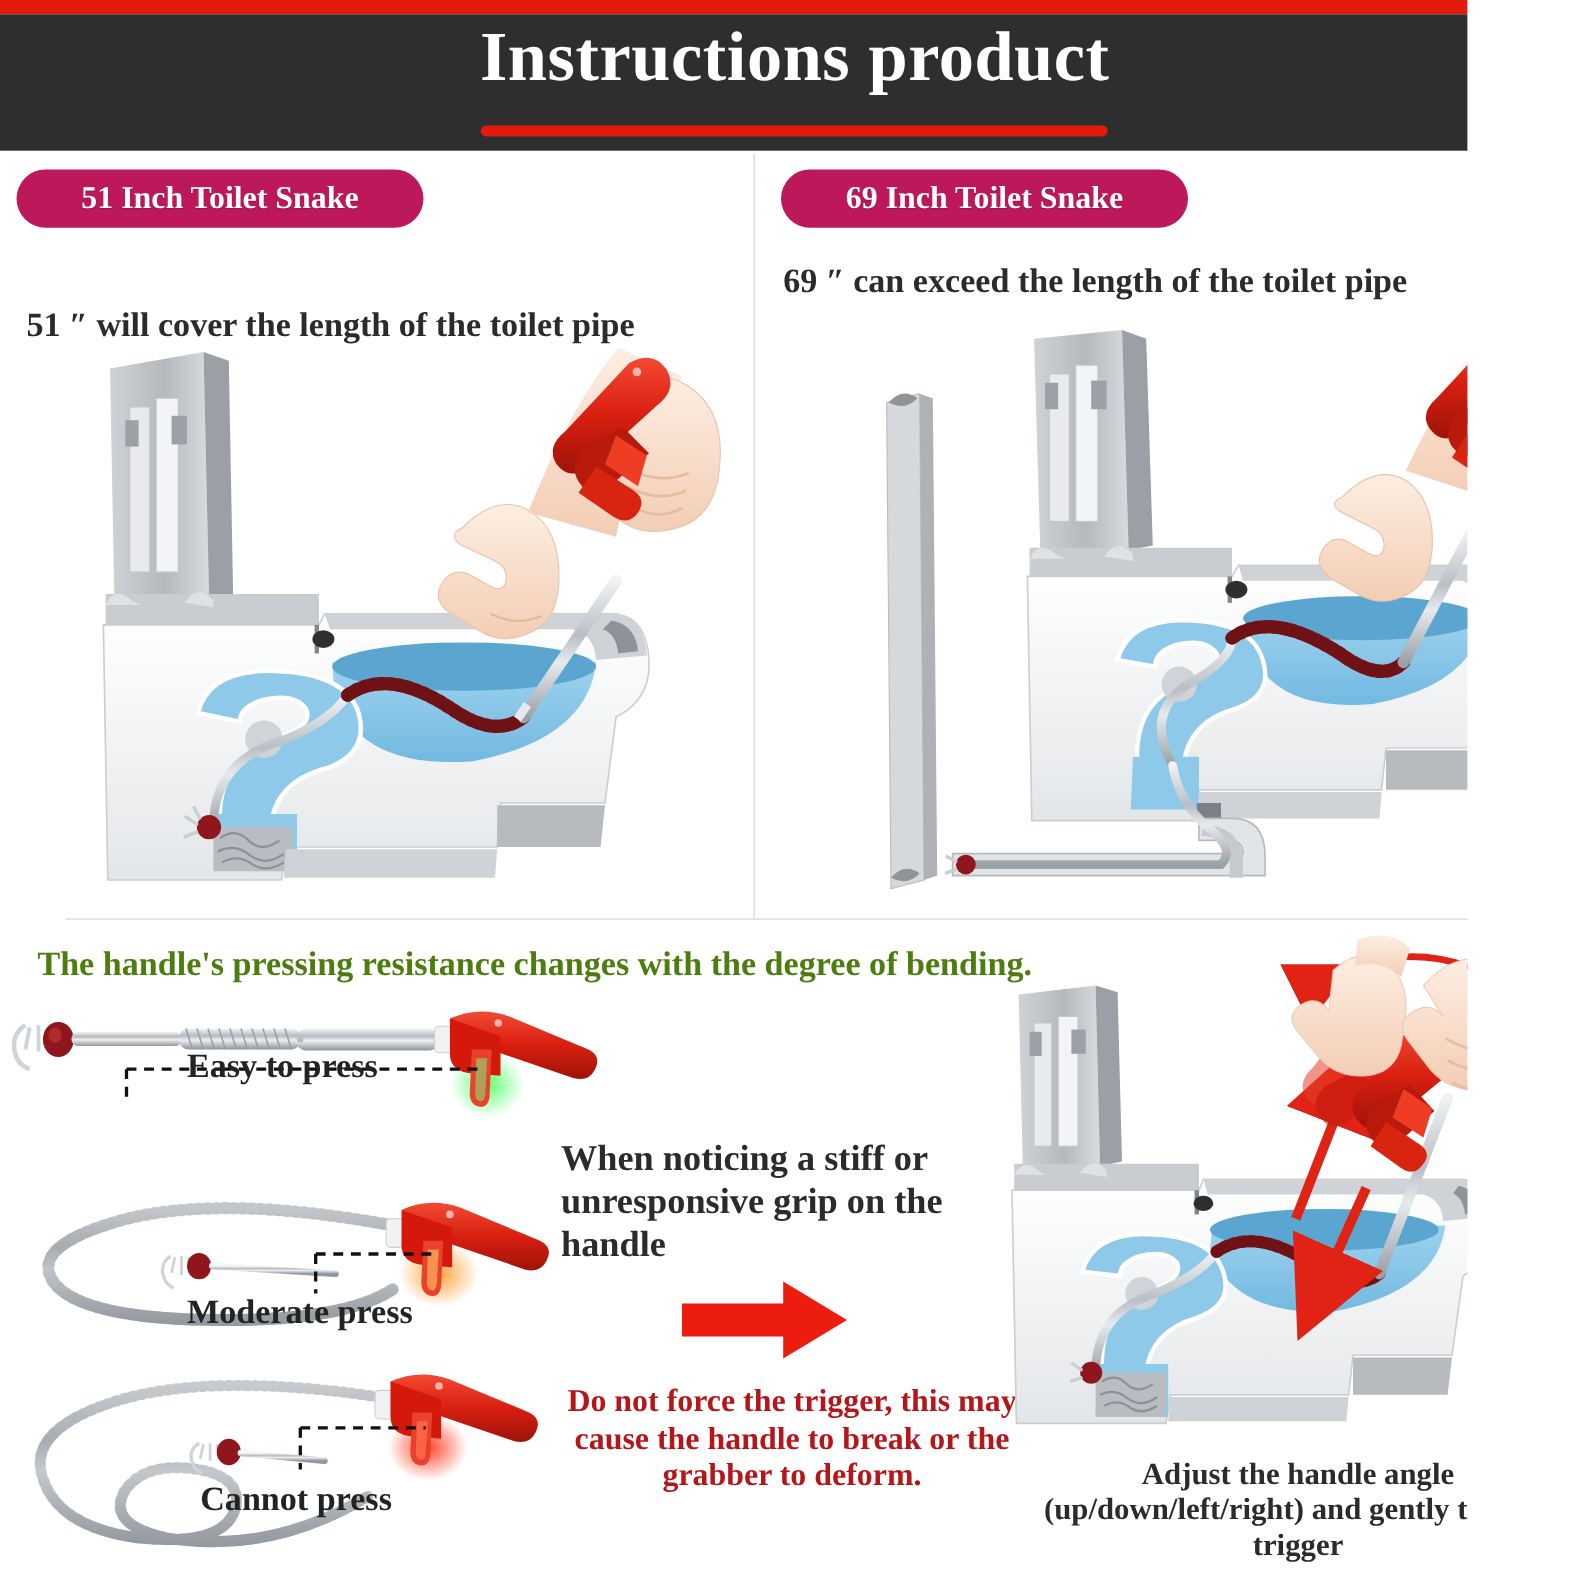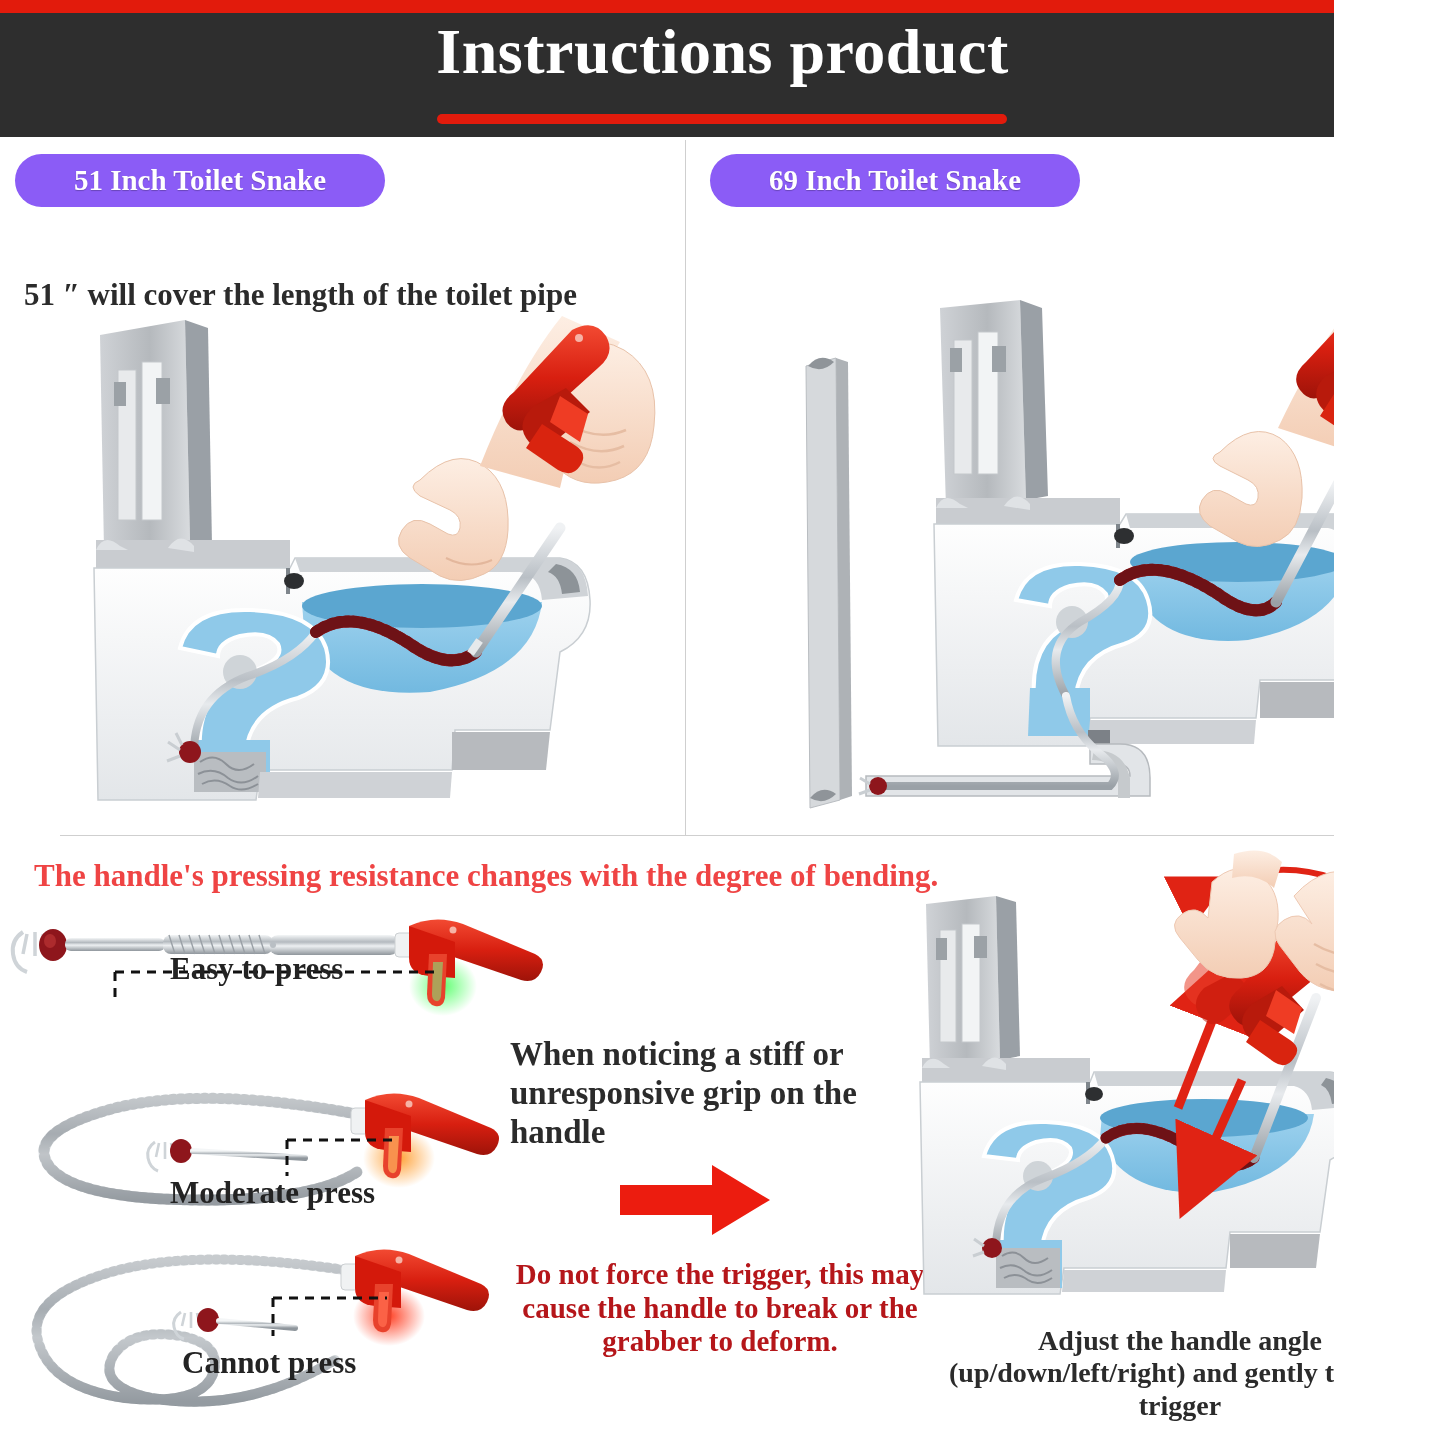--- a/index.html
+++ b/index.html
@@ -15,36 +15,36 @@
      color:#ffffff;font-size:64px;font-weight:bold;letter-spacing:.5px;
      font-family:"Liberation Serif","DejaVu Serif",serif;line-height:1;}
   .header-underline{position:absolute;left:437px;top:114px;width:570px;height:10px;
      background:#e21b0c;border-radius:5px;}
 
   
   .v-divider{position:absolute;left:685px;top:140px;width:1px;height:695px;background:#cfcfcf;}
   .h-divider{position:absolute;left:60px;top:835px;width:1325px;height:1px;background:#cfcfcf;}
 
   
-  .badge{position:absolute;height:53px;border-radius:27px;background:#8b5cf6;
+  .badge{position:absolute;height:53px;border-radius:27px;background:#be185d;
      color:#ffffff;font-size:29px;font-weight:bold;display:flex;align-items:center;
      justify-content:center;padding:14px 26px;box-sizing:border-box;
      font-family:"Liberation Serif","DejaVu Serif",serif;
      text-shadow:0 1px 1px rgba(0,0,0,.25);}
   #badge-left{left:15px;top:154px;width:370px;}
   #badge-right{left:710px;top:154px;width:370px;}
 
   .subcaption{position:absolute;font-size:31px;font-weight:bold;color:#2b2b2b;
      font-family:"Liberation Serif","DejaVu Serif",serif;white-space:nowrap;}
   #sub-left{left:24px;top:237px;margin-top:40px;}
   #sub-right{left:712px;top:237px;}
 
   
   .red-head{position:absolute;left:34px;top:858px;font-size:31px;font-weight:bold;
-     color:#ef4444;white-space:nowrap;
+     color:#4d7c0f;white-space:nowrap;
      font-family:"Liberation Serif","DejaVu Serif",serif;}
 
   .lbl{position:absolute;font-size:31px;font-weight:bold;color:#232323;
      font-family:"Liberation Serif","DejaVu Serif",serif;white-space:nowrap;}
   #lbl-easy{left:170px;top:951px;}
   #lbl-moderate{left:170px;top:1175px;}
   #lbl-cannot{left:182px;top:1345px;}
 
   .mid-text{position:absolute;left:510px;top:1035px;width:370px;
      font-size:33px;font-weight:bold;color:#2b2b2b;line-height:1.18;
@@ -75,20 +75,21 @@
   <div class="header-title">Instructions product</div>
   <div class="header-underline"></div>
 
   <div class="v-divider"></div>
   <div class="h-divider"></div>
 
   <div class="badge" id="badge-left">51 Inch Toilet Snake</div>
   <div class="subcaption" id="sub-left">51 ″ will cover the length of the toilet pipe</div>
 
   <div class="badge" id="badge-right">69 Inch Toilet Snake</div>
+  <div class="subcaption" id="sub-right">69 ″ can exceed the length of the toilet pipe</div>
 
   <div class="illus" style="left:90px;top:300px;">
     <svg width="590" height="520" viewBox="0 0 590 520">
       <defs>
         <linearGradient id="porc" x1="0" y1="0" x2="0" y2="1">
           <stop offset="0" stop-color="#ffffff"></stop>
             <stop offset="1" stop-color="#e3e6e9"></stop>
         </linearGradient>
         <linearGradient id="tankG" x1="0" y1="0" x2="1" y2="0">
           <stop offset="0" stop-color="#cfd2d6"></stop>

